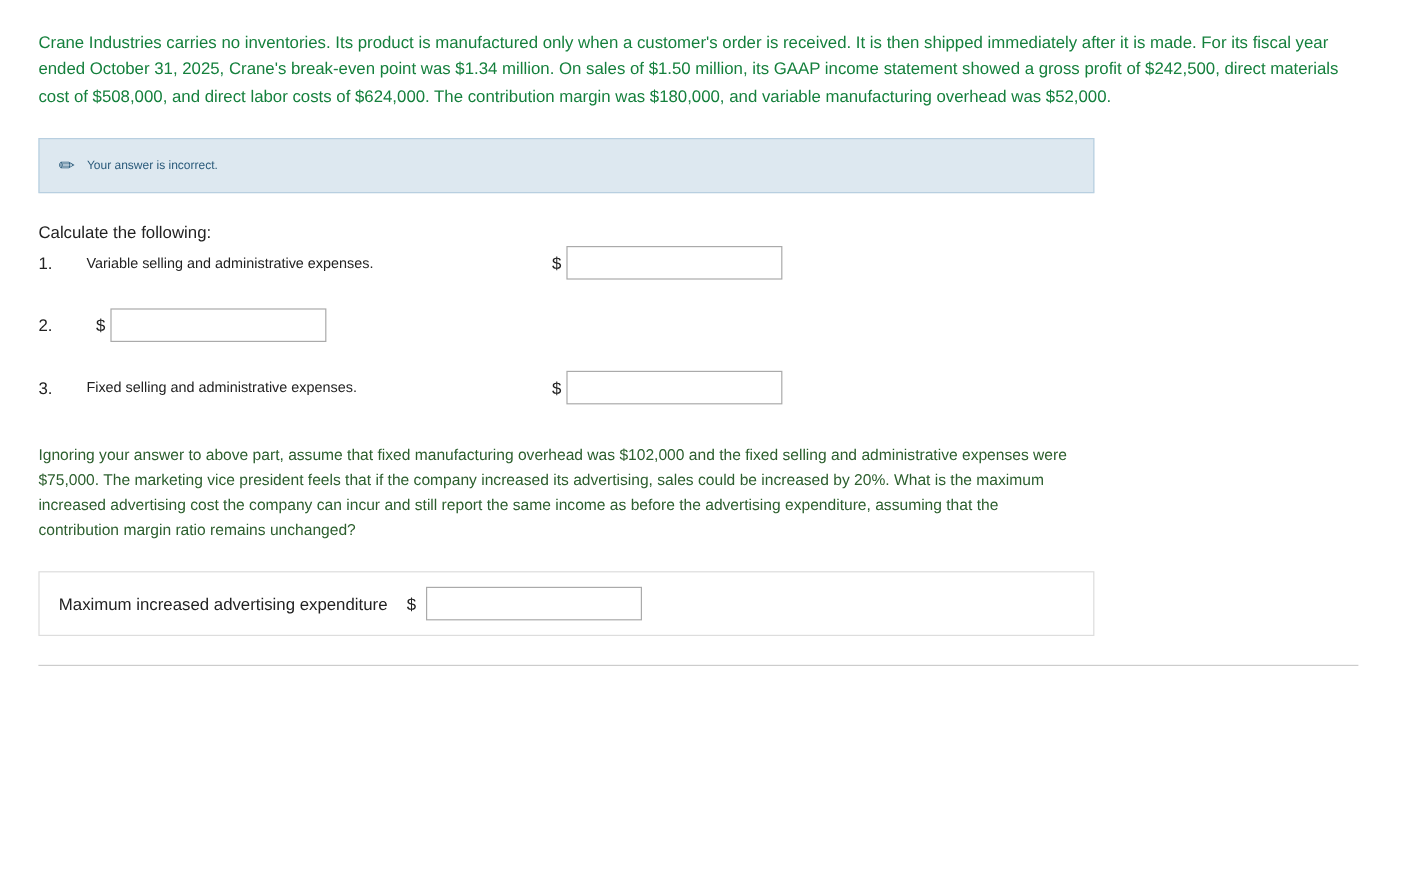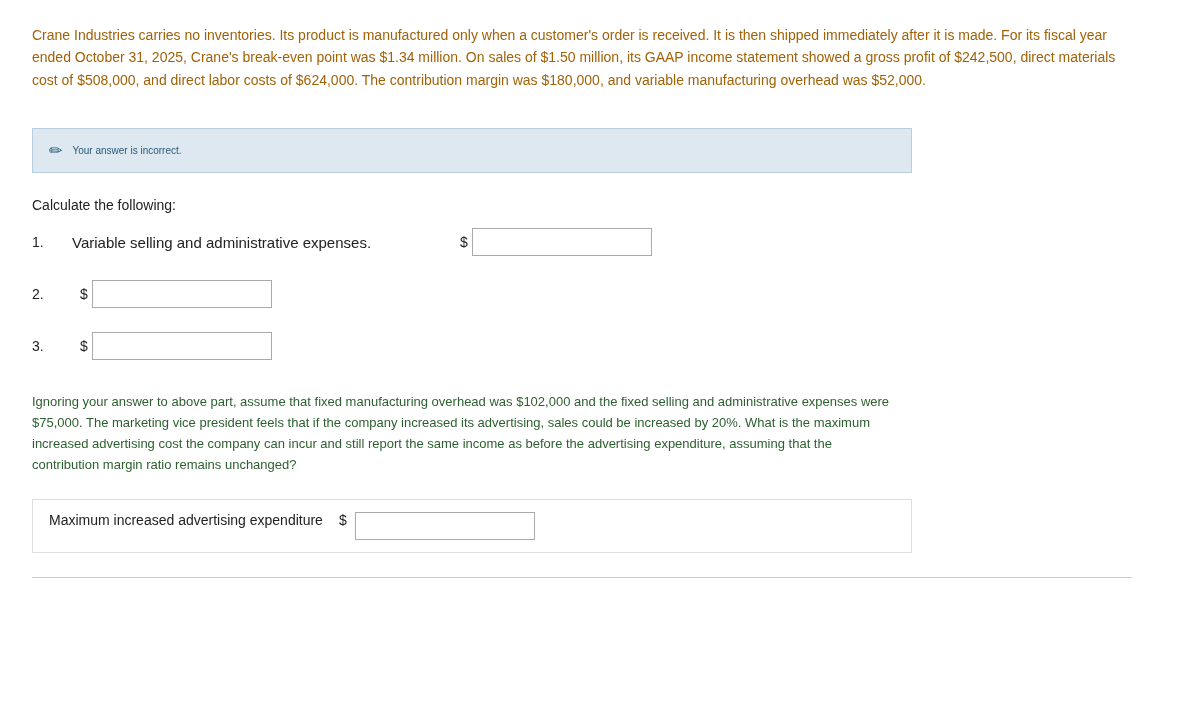--- a/index.html
+++ b/index.html
@@ -14,22 +14,22 @@
       color: #222;
       background: #fff;
       width: 1179px;
       min-height: 725px;
       padding: 24px 32px;
     }
 
     .intro-text {
       font-size: 14px;
       line-height: 1.6;
-      color: #a16207;
-      margin-bottom: 37px;
+      color: #15803d;
+      margin-bottom: 24px;
       max-width: 1100px;
     }
 
     .alert-box {
       background-color: #dde8f0;
       border: 1px solid #b8cfe0;
       padding: 12px 16px;
       margin-bottom: 24px;
       max-width: 880px;
       display: flex;
@@ -43,21 +43,21 @@
       flex-shrink: 0;
     }
 
     .alert-text {
       font-size: 10px;
       color: #2a5a7a;
     }
 
     .section-label {
       font-size: 14px;
-      margin-bottom: 15px;
+      margin-bottom: 4px;
       color: #222;
     }
 
     .question-list {
       list-style: none;
       padding: 0;
       margin-bottom: 32px;
     }
 
     .question-item {
@@ -68,21 +68,21 @@
     }
 
     .question-number {
       width: 40px;
       font-size: 14px;
       color: #222;
       flex-shrink: 0;
     }
 
     .question-label {
-      font-size: 15px;
+      font-size: 12px;
       color: #222;
       flex: 1;
       max-width: 380px;
     }
 
     .dollar-sign {
       font-size: 14px;
       color: #222;
       margin-right: 4px;
       margin-left: 8px;
@@ -101,21 +101,21 @@
     .secondary-text {
       font-size: 13px;
       line-height: 1.6;
       color: #2c5f2e;
       max-width: 860px;
       margin-bottom: 24px;
     }
 
     .max-adv-row {
       display: flex;
-      align-items: flex-start;
+      align-items: center;
       gap: 4px;
       padding: 12px 16px;
       background: #fff;
       border: 1px solid #ddd;
       max-width: 880px;
       margin-bottom: 24px;
     }
 
     .max-adv-label {
       font-size: 14px;
@@ -150,20 +150,21 @@
       <span class="dollar-sign">$</span>
       <input class="answer-input" type="text" value="" style="">
     </li>
     <li class="question-item">
       <span class="question-number">2.</span>
       <span class="dollar-sign">$</span>
       <input class="answer-input" type="text" value="" style="">
     </li>
     <li class="question-item">
       <span class="question-number">3.</span>
+      <span class="question-label">Fixed selling and administrative expenses.</span>
       <span class="dollar-sign">$</span>
       <input class="answer-input" type="text" value="" style="">
     </li>
   </ul>
 
 <p class="secondary-text">Ignoring your answer to above part, assume that fixed manufacturing overhead was $102,000 and the fixed selling and administrative expenses were $75,000. The marketing vice president feels that if the company increased its advertising, sales could be increased by 20%. What is the maximum increased advertising cost the company can incur and still report the same income as before the advertising expenditure, assuming that the contribution margin ratio remains unchanged?</p>
 
 <div class="max-adv-row">
   <span class="max-adv-label">Maximum increased advertising expenditure</span>
   <span class="dollar-sign">$</span>

